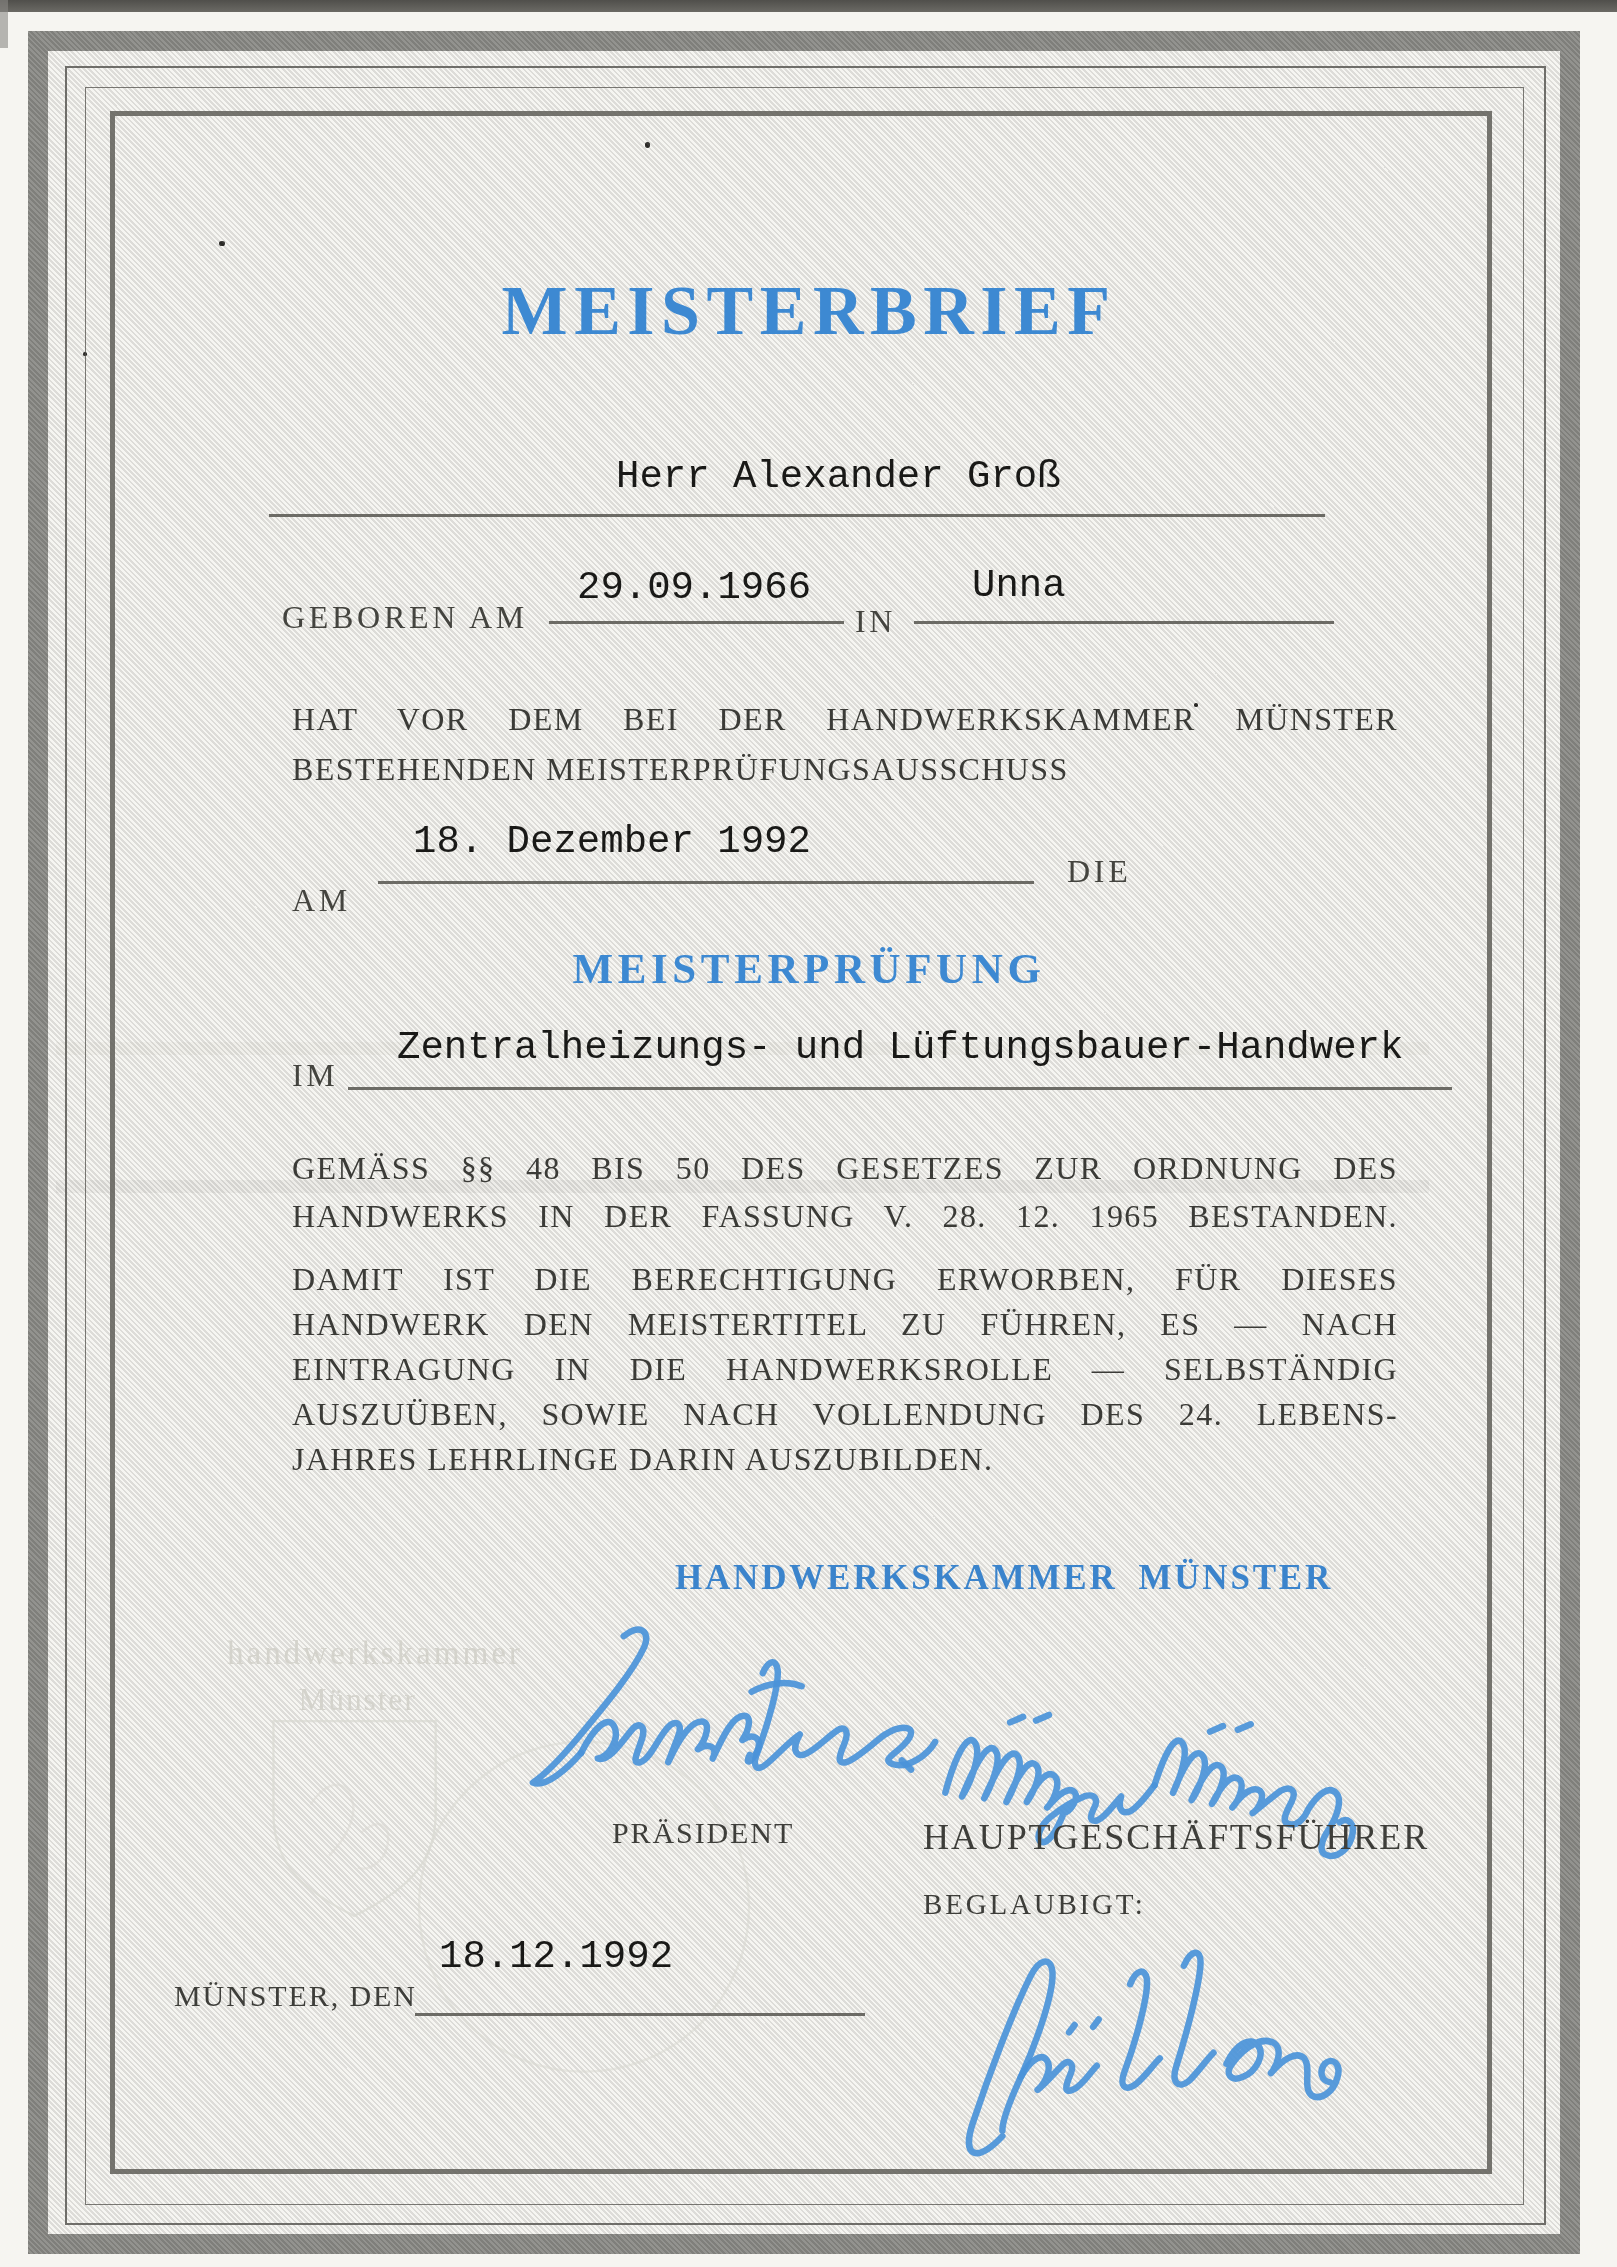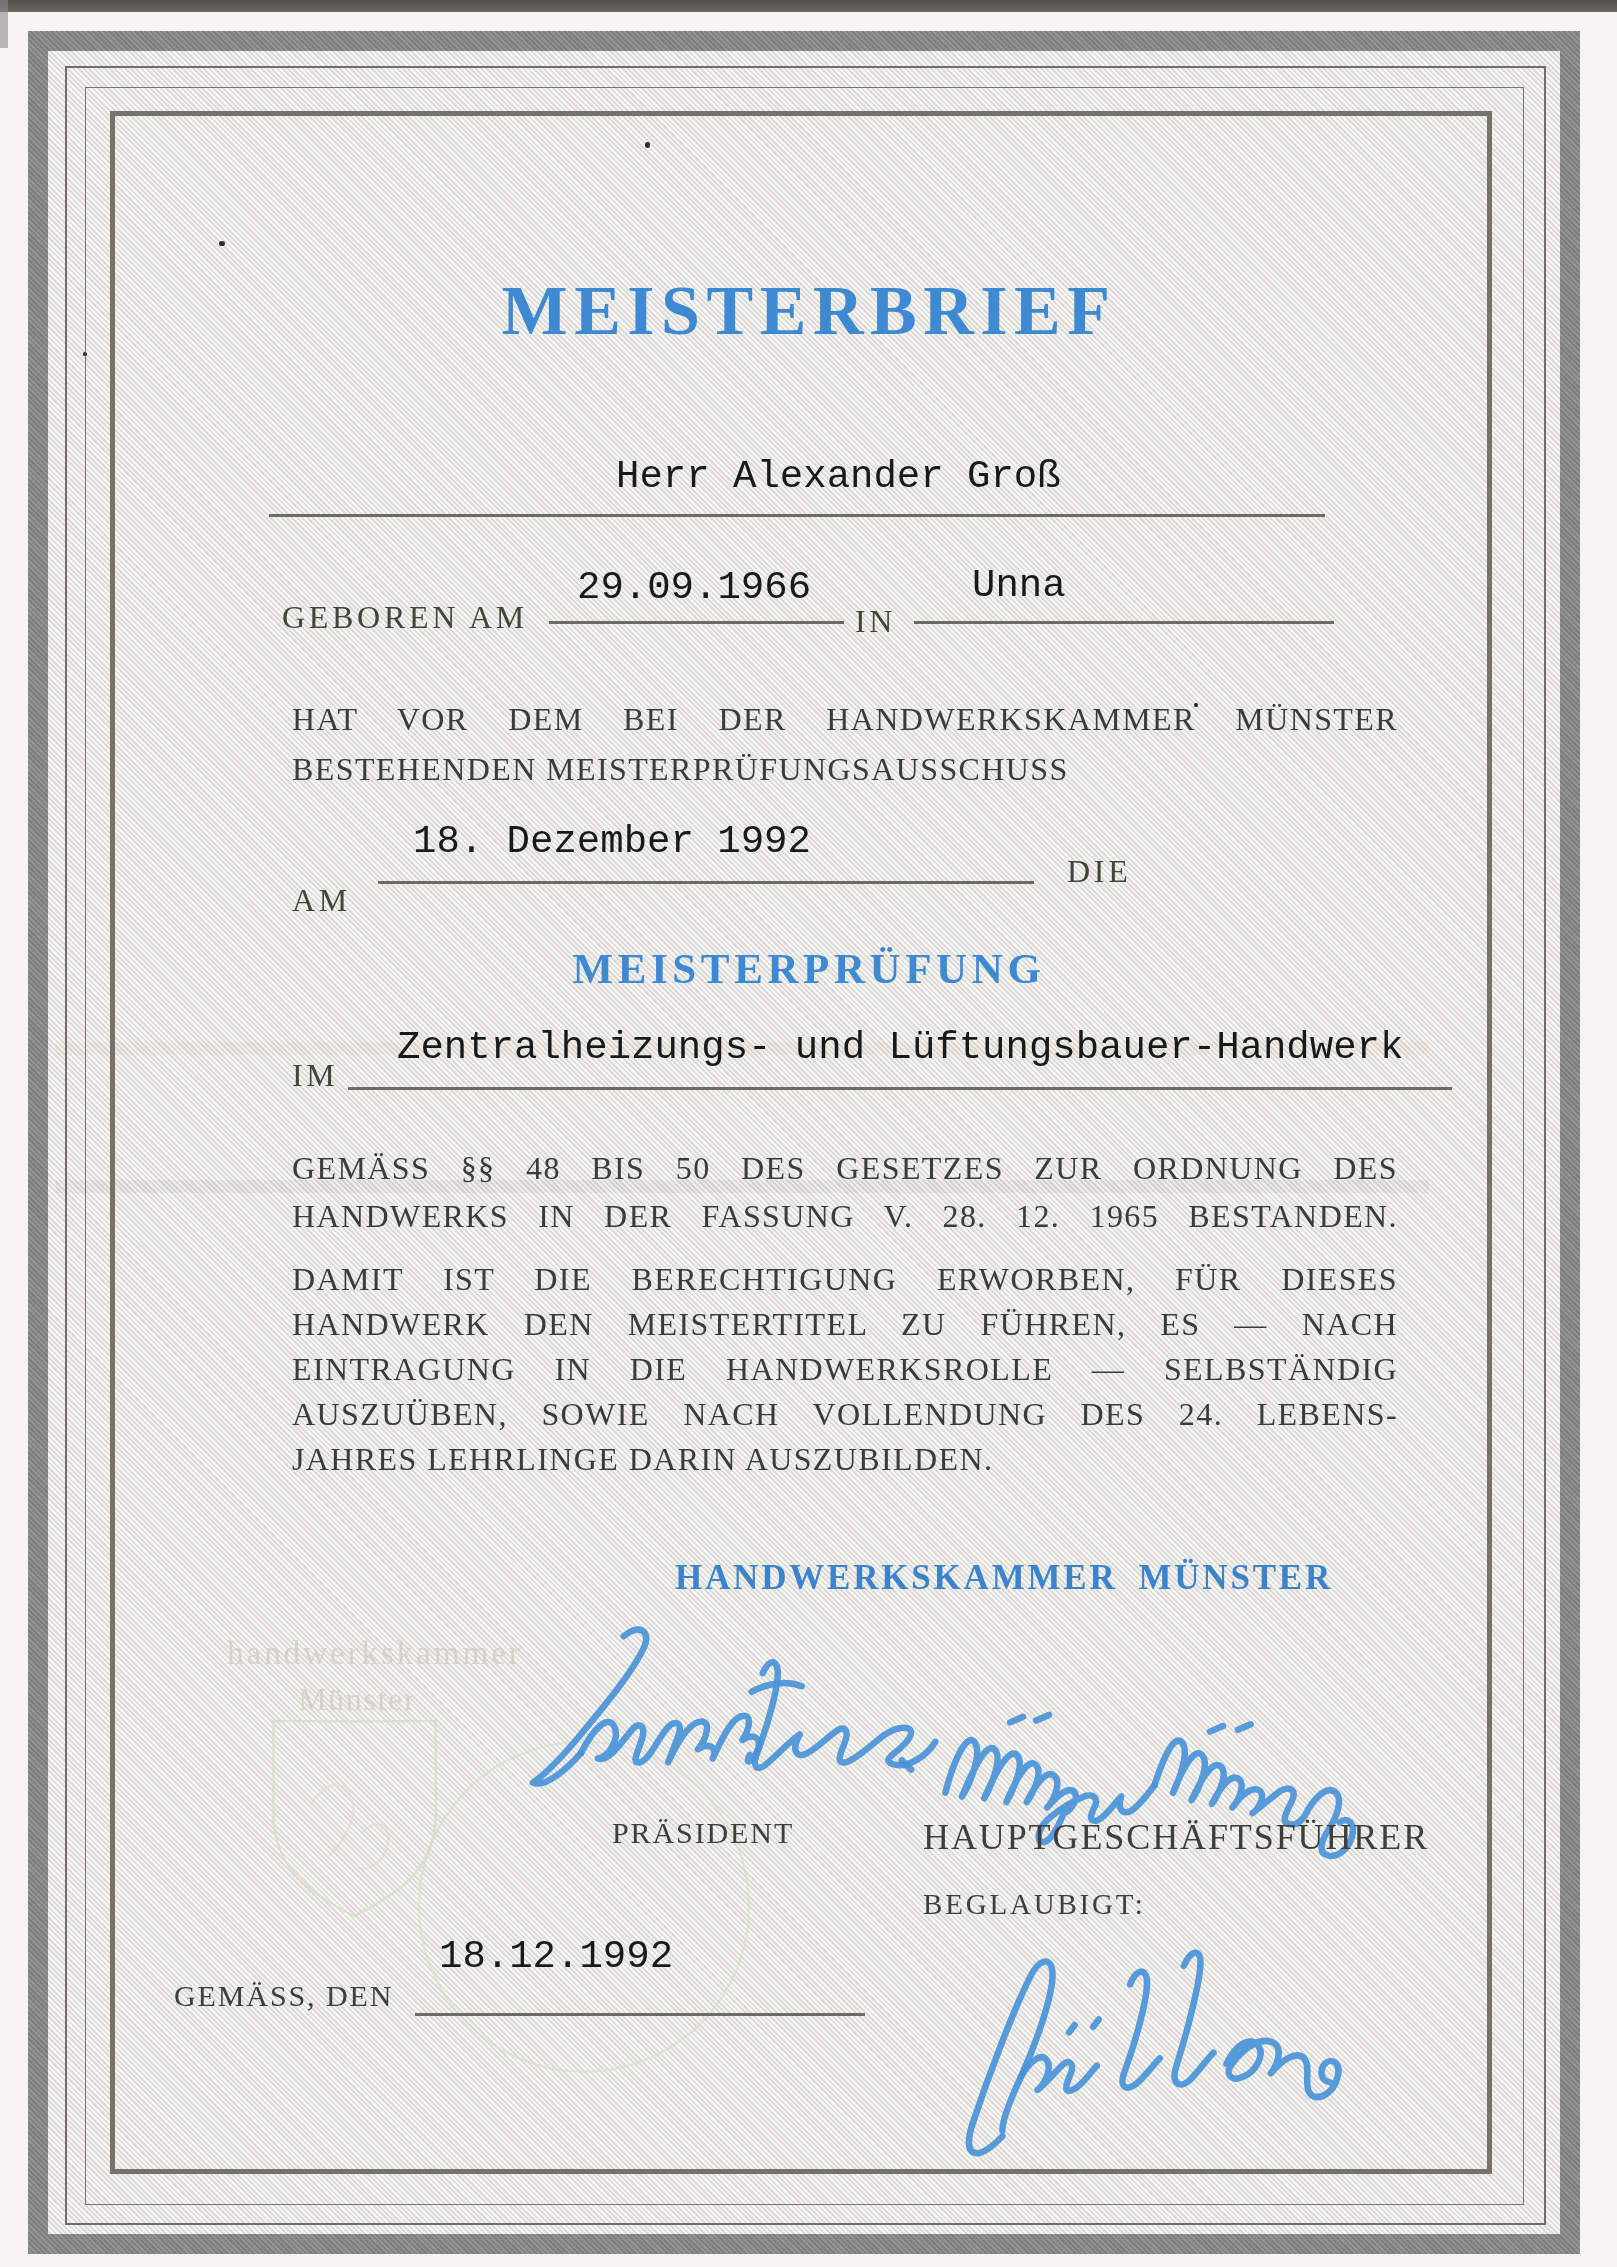--- a/index.html
+++ b/index.html
@@ -137,17 +137,17 @@
   <svg class="sig-svg" style="left:941px;top:1925px;" width="445" height="250" viewBox="0 0 480 270">
     <path d="M66,228 C38,258 22,250 34,214 C50,166 76,96 96,56 C106,36 118,34 120,50 C122,72 104,124 86,164 C74,190 66,210 66,222"></path>
     <path d="M86,164 C96,146 108,138 114,146 C120,154 112,172 104,178 C112,172 122,160 130,152 C138,144 144,150 140,160 C134,174 132,182 142,178 C152,174 160,160 168,152"></path>
     <path d="M138,116 L144,108 M164,110 L170,102"></path>
     <path d="M204,64 C210,48 220,46 222,58 C224,76 210,126 198,158 C192,174 198,180 210,172 C220,164 228,152 236,144"></path>
     <path d="M262,44 C270,26 280,26 280,40 C280,60 266,114 254,152 C248,170 256,178 268,168 C278,158 286,146 294,138"></path>
     <path d="M308,150 C318,128 334,120 342,130 C350,140 340,158 326,164 C312,170 306,160 314,150 C328,130 348,120 360,128 C368,134 364,150 356,160 C370,144 384,136 392,144 C400,154 390,176 400,184 C410,190 424,180 428,164 C432,150 422,142 414,150 C408,158 410,168 420,170"></path>
   </svg>
 
   <div class="abs mono" style="left:439px;top:1935px;">18.12.1992</div>
-  <div class="abs caps" style="left:174px;top:1979px;font-size:30px;letter-spacing:1.9px;">GEMÄSS, DEN</div>
+  <div class="abs caps" style="left:174px;top:1979px;font-size:30px;letter-spacing:1.9px;">MÜNSTER, DEN</div>
   <div class="rule" style="left:415px;top:2013px;width:450px;"></div>
 
 </div>
 
 
 </body></html>

